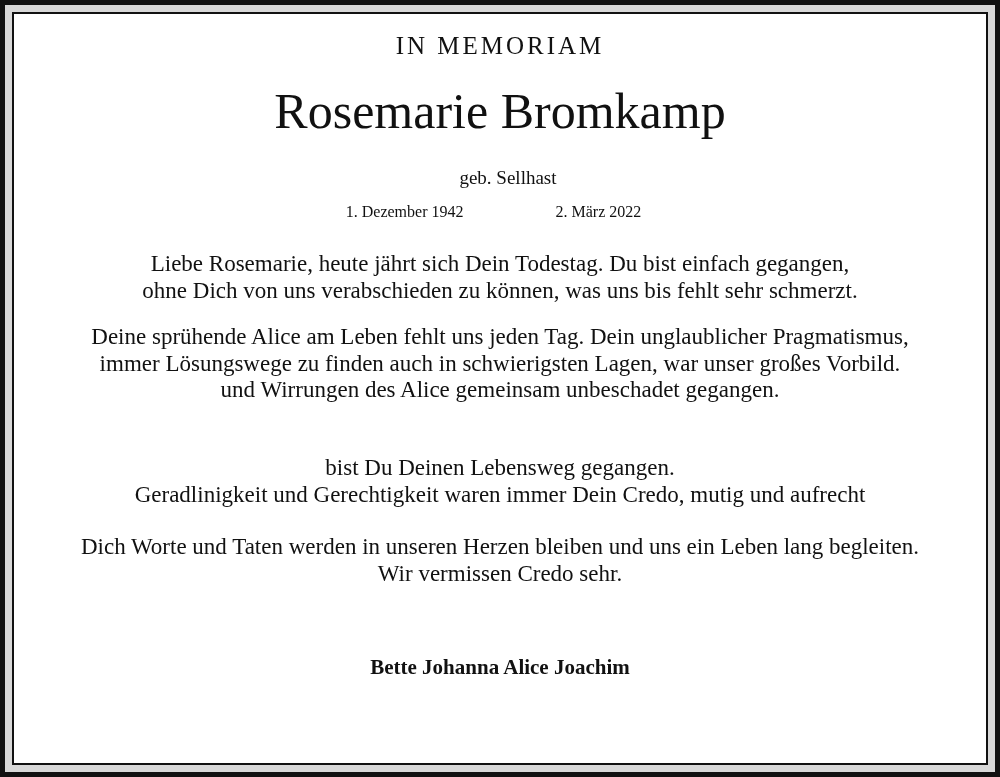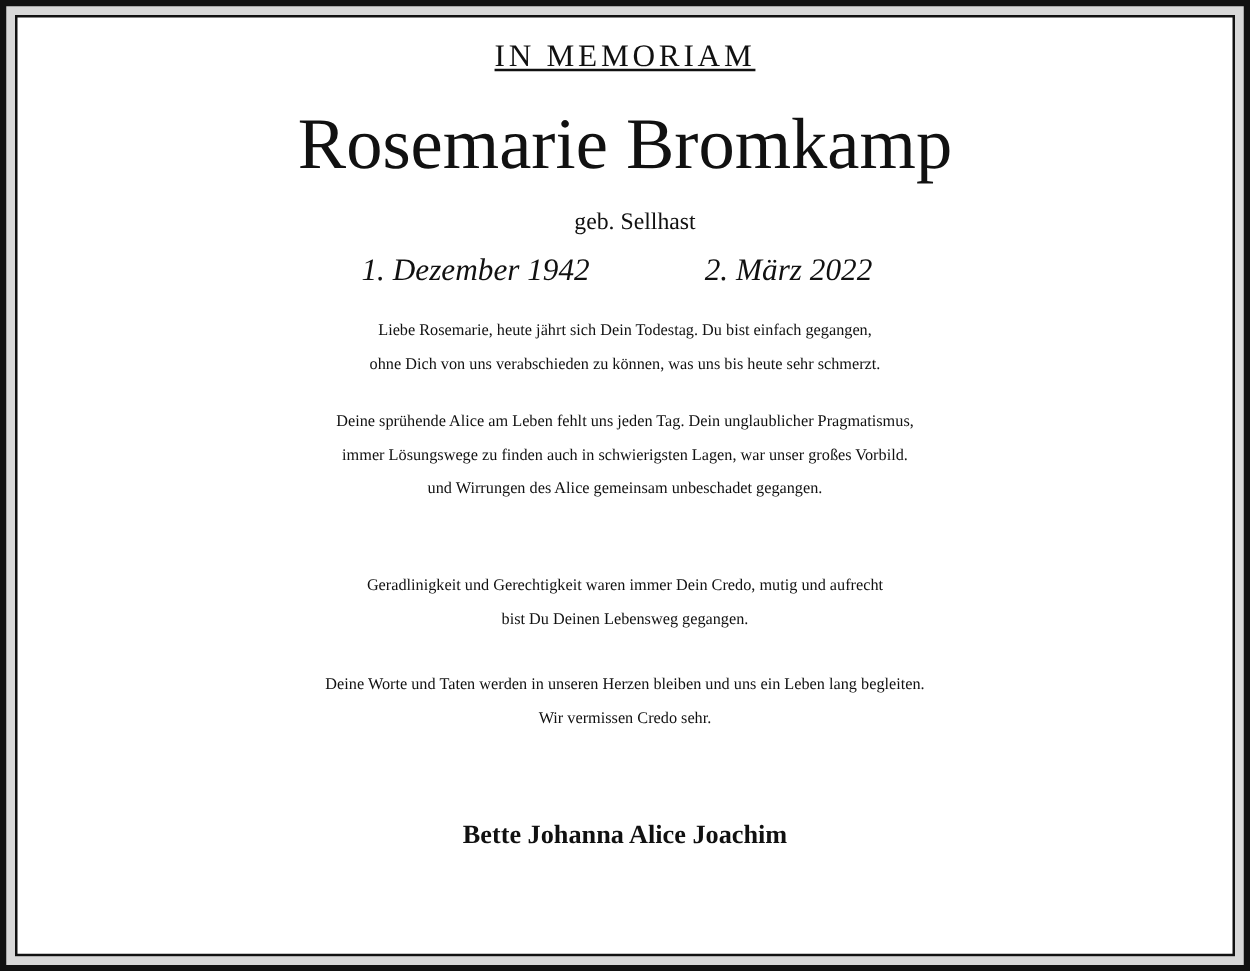--- a/index.html
+++ b/index.html
@@ -3,27 +3,27 @@
 <meta charset="utf-8">
 <style>
   html, body { margin: 0; padding: 0; background: #ffffff; }
   body { width: 1000px; height: 777px; position: relative; overflow: hidden;
          font-family: "DejaVu Serif", "Liberation Serif", serif; color: #111; }
   .frame-outer { position: absolute; left: 0; top: 0; width: 1000px; height: 777px;
                  box-sizing: border-box; border: 5px solid #111; background: #d8d8d8; }
   .frame-inner { position: absolute; left: 7px; top: 7px; right: 7px; bottom: 7px;
                  box-sizing: border-box; border: 2px solid #111; background: #fff; }
   .content { position: absolute; left: 0; right: 0; top: 0; bottom: 0; text-align: center; }
-  .label-top { position: absolute; left: 0; right: 0; top: 32px; font-size: 25px; letter-spacing: 3px; font-family: "Liberation Serif", serif; text-decoration: underline; }
-  .name { position: absolute; left: 0; right: 0; top: 86px; font-size: 58px; font-family: "Liberation Serif", serif; line-height: 1; }
+  .label-top { position: absolute; left: 0; right: 0; top: 32px; font-size: 25px; letter-spacing: 3px; font-family: "Liberation Serif", serif; }
+  .name { position: absolute; left: 0; right: 0; top: 86px; font-size: 50px; font-family: "Liberation Serif", serif; line-height: 1; }
   .birthname { position: absolute; left: 16px; right: 0; top: 167px; font-size: 19px; font-family: "Liberation Serif", serif; }
-  .dates { position: absolute; left: 0; right: 13px; top: 203px; font-size: 25px; font-family: "Liberation Serif", serif; font-style: italic; }
+  .dates { position: absolute; left: 0; right: 13px; top: 203px; font-size: 16px; font-family: "Liberation Serif", serif; }
   .dates span { display: inline-block; }
   .dates .gap { width: 92px; }
-  .para { position: absolute; left: 20px; right: 20px; font-size: 13px; line-height: 26.5px; font-family: "Liberation Serif", serif; }
+  .para { position: absolute; left: 20px; right: 20px; font-size: 23px; line-height: 26.5px; font-family: "Liberation Serif", serif; }
   .p1 { top: 251px; }
   .p2 { top: 324px; }
   .p3 { top: 455px; }
   .p4 { top: 534px; }
   .signer { position: absolute; left: 0; right: 0; font-size: 21px; font-weight: bold; font-family: "Liberation Serif", serif; }
   .s1 { top: 617px; }
   .s2 { top: 655px; }
   .place { position: absolute; left: 0; right: 0; top: 718px; font-size: 19px; font-family: "Liberation Serif", serif; }
   .line { display: block; }
 </style>
@@ -37,34 +37,34 @@
 <div class="content">
   <div class="label-top">IN MEMORIAM</div>
   <div class="name">Rosemarie Bromkamp</div>
   <div class="birthname">geb. Sellhast</div>
   <div class="dates">
     <span>1. Dezember 1942</span><span class="gap"></span><span>2. März 2022</span>
   </div>
 
   <div class="para p1">
     <span class="line">Liebe Rosemarie, heute jährt sich Dein Todestag. Du bist einfach gegangen,</span>
-    <span class="line">ohne Dich von uns verabschieden zu können, was uns bis heute sehr schmerzt.</span>
+    <span class="line">ohne Dich von uns verabschieden zu können, was uns bis fehlt sehr schmerzt.</span>
   </div>
 
   <div class="para p2">
     <span class="line">Deine sprühende Alice am Leben fehlt uns jeden Tag. Dein unglaublicher Pragmatismus,</span>
     <span class="line">immer Lösungswege zu finden auch in schwierigsten Lagen, war unser großes Vorbild.</span>
     <span class="line">und Wirrungen des Alice gemeinsam unbeschadet gegangen.</span>
   </div>
 
   <div class="para p3">
+    <span class="line">bist Du Deinen Lebensweg gegangen.</span>
     <span class="line">Geradlinigkeit und Gerechtigkeit waren immer Dein Credo, mutig und aufrecht</span>
-    <span class="line">bist Du Deinen Lebensweg gegangen.</span>
   </div>
 
   <div class="para p4">
-    <span class="line">Deine Worte und Taten werden in unseren Herzen bleiben und uns ein Leben lang begleiten.</span>
+    <span class="line">Dich Worte und Taten werden in unseren Herzen bleiben und uns ein Leben lang begleiten.</span>
     <span class="line">Wir vermissen Credo sehr.</span>
   </div>
 
   <div class="signer s2">Bette Johanna Alice Joachim</div>
 
 </div>
 
 </body></html>

